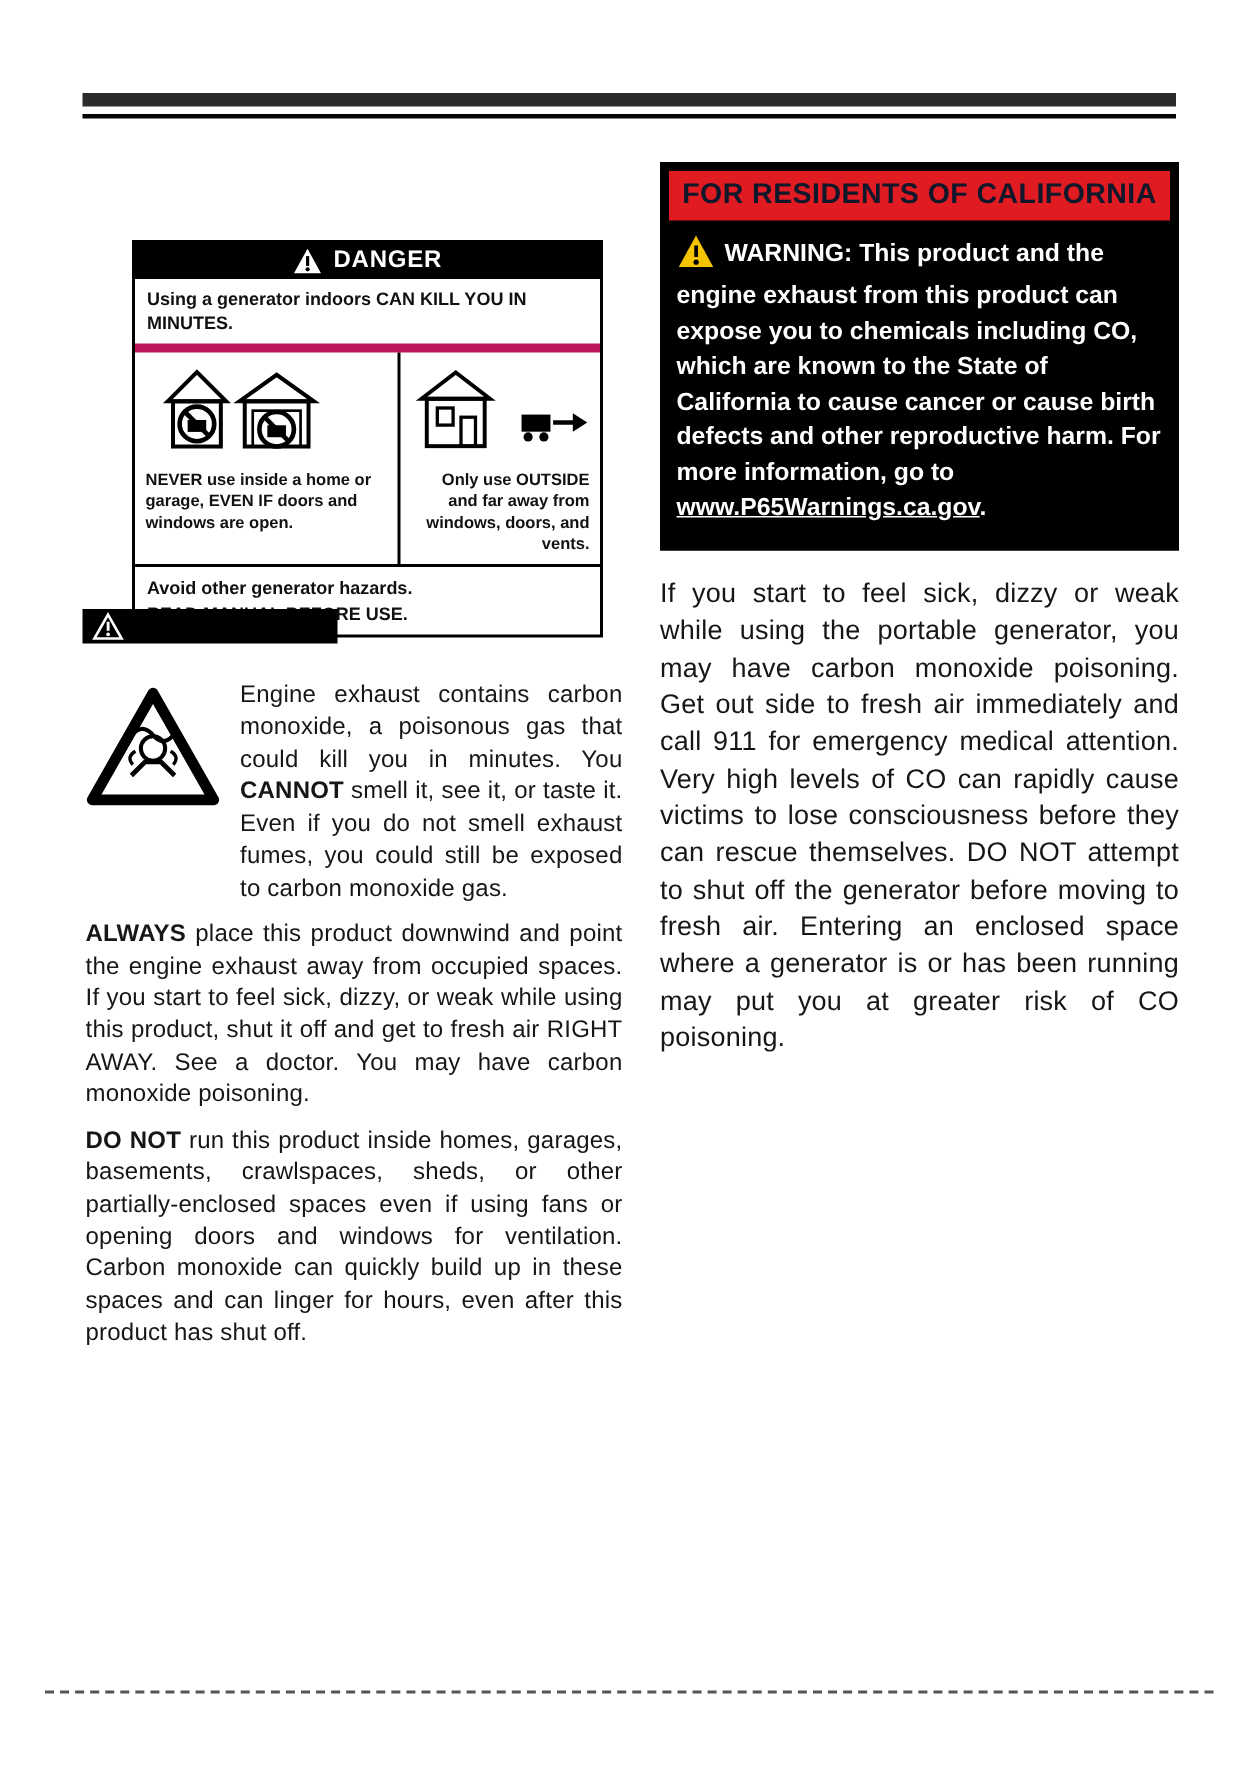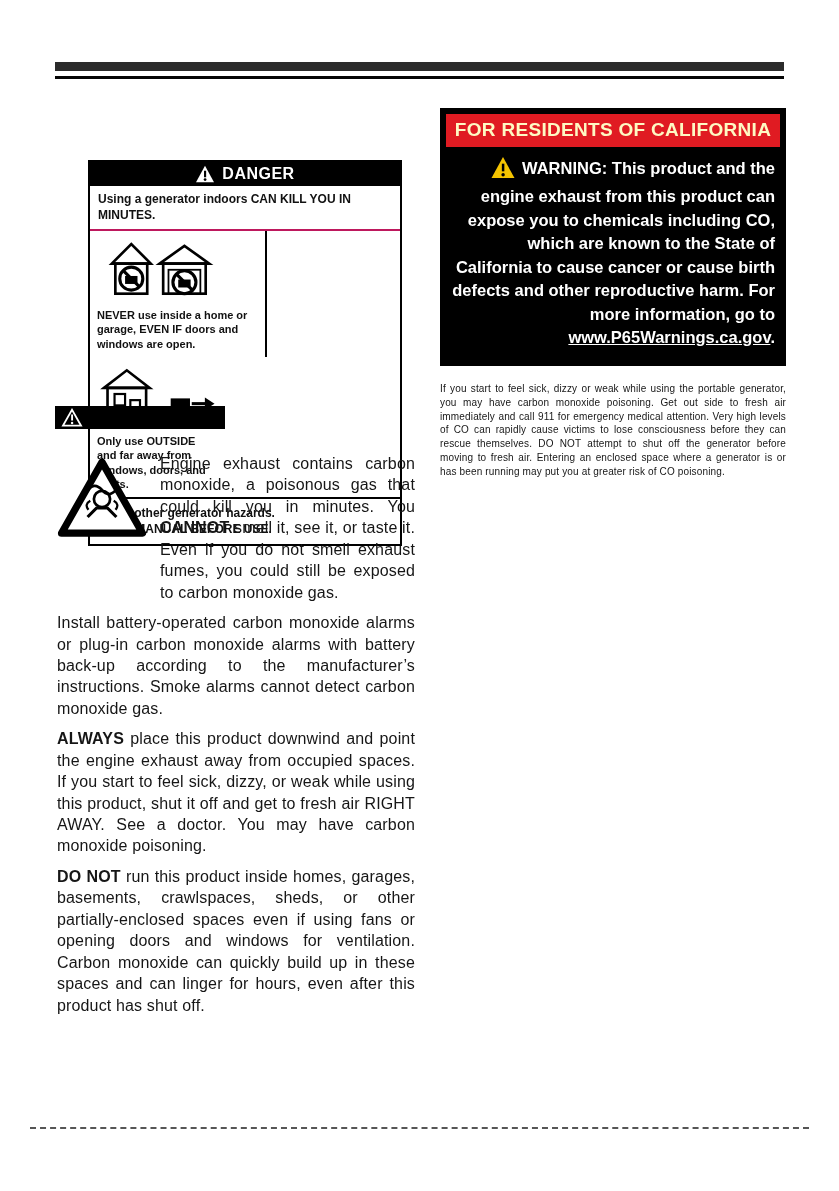--- a/index.html
+++ b/index.html
@@ -9,49 +9,49 @@
   }
 
   
   .rule-thick { position:absolute; left:55px; top:62px; width:729px; height:9px; background:#2b2b2b; }
   .rule-thin  { position:absolute; left:55px; top:76px; width:729px; height:3px; background:#050505; }
 
   
   .danger-box { position:absolute; left:88px; top:160px; width:310px; border:2px solid #000; background:#fff; }
   .danger-header { background:#000; color:#fff; display:flex; align-items:center; justify-content:center; gap:7px;
                    font-weight:bold; font-size:16px; letter-spacing:0.5px; padding:3px 0; }
-  .danger-row { border-bottom:2px solid #be185d; padding:6px 8px; font-weight:bold; font-size:12px; line-height:1.3; }
-  .danger-pictos { display:flex; border-bottom:2px solid #000;flex-direction:column; }
+  .danger-row { border-bottom:6px solid #be185d; padding:6px 8px; font-weight:bold; font-size:12px; line-height:1.3; }
+  .danger-pictos { display:flex; border-bottom:2px solid #000; }
   .picto-cell { padding:6px 7px; box-sizing:border-box; }
   .picto-cell.left  { width:57%; border-right:2px solid #000; }
-  .picto-cell.right { width:43%; }
+  .picto-cell.right { width:43%;text-align:right; }
   .picto-caption { font-weight:bold; font-size:11px; line-height:1.3; margin-top:5px; }
   .danger-footer { padding:6px 8px; font-weight:bold; font-size:12px; line-height:1.35; }
 
   
   .warning-banner { position:absolute; left:55px; top:406px; width:170px; height:23px; background:#000;
                     display:flex; align-items:center; padding-left:6px; box-sizing:border-box; }
 
   
   .left-col { position:absolute; left:57px; top:453px; width:358px;
               font-size:16px; line-height:1.34; text-align:justify; letter-spacing:0.15px; color:#161616; }
   .left-col p { margin:0 0 9px 0; }
   .co-lead { display:flex; gap:13px; align-items:flex-start; }
   .co-icon { flex:0 0 90px; padding-top:4px; }
 
   
   .right-col { position:absolute; left:440px; top:108px; width:346px; }
   .ca-box { background:#000; border:2px solid #000; padding:4px; }
-  .ca-header { background:#e01b22; color:#fef9c3; text-align:center; font-weight:bold; font-size:19px;
+  .ca-header { background:#e01b22; color:#0f172a; text-align:center; font-weight:bold; font-size:19px;
                letter-spacing:0.3px; padding:5px 0 6px; }
-  .ca-body { color:#fff; font-weight:bold; font-size:16.5px; line-height:1.42; text-align:right;
+  .ca-body { color:#fff; font-weight:bold; font-size:16.5px; line-height:1.42; text-align:left;
              padding:9px 5px 11px; }
   .ca-icon-wrap { display:inline-block; vertical-align:-5px; margin-right:6px; }
   .ca-link { color:#fff; text-decoration:underline; cursor:pointer; }
-  .co-paragraph { margin:16px 0 0 0; font-size:10px; line-height:1.37; text-align:justify;
+  .co-paragraph { margin:16px 0 0 0; font-size:18px; line-height:1.37; text-align:justify;
                   letter-spacing:0.15px; color:#161616; }
 
   
   .bottom-dashed { position:absolute; left:30px; top:1127px; width:779px; border-top:2px dashed #555; }
 </style>
 </head>
 <body>
 
 <div class="page">
 
@@ -131,21 +131,20 @@
           <path d="M34 66 L44 56 L56 56 L66 66" fill="none" stroke="#000" stroke-width="3.5"></path>
           <path d="M33 38 q8 -12 17 -2 q8 10 17 -2" fill="none" stroke="#000" stroke-width="3"></path>
           <path d="M37 48 q-7 4 -2 10" fill="none" stroke="#000" stroke-width="2.5"></path>
           <path d="M63 48 q7 4 2 10" fill="none" stroke="#000" stroke-width="2.5"></path>
         </svg>
       </div>
       <p><span>Engine exhaust contains carbon monoxide, a poisonous gas that could kill you in minutes. You </span><b>CANNOT</b><span> smell it, see it, or taste it. Even if you do not smell exhaust fumes, you could still be exposed to carbon monoxide gas.</span></p>
     </div>
 
 
-    <p>Install battery-operated carbon monoxide alarms or plug-in carbon monoxide alarms with battery back-up according to the manufacturer’s instructions. Smoke alarms cannot detect carbon monoxide gas.</p>
 
     <p><b>ALWAYS</b><span> place this product downwind and point the engine exhaust away from occupied spaces. If you start to feel sick, dizzy, or weak while using this product, shut it off and get to fresh air RIGHT AWAY. See a doctor. You may have carbon monoxide poisoning.</span></p>
 
     <p><b>DO NOT</b><span> run this product inside homes, garages, basements, crawlspaces, sheds, or other partially-enclosed spaces even if using fans or opening doors and windows for ventilation. Carbon monoxide can quickly build up in these spaces and can linger for hours, even after this product has shut off.</span></p>
   </div>
 
   <div class="right-col">
     <div class="ca-box">
       <div class="ca-header">FOR RESIDENTS OF CALIFORNIA</div>
       <div class="ca-body">

